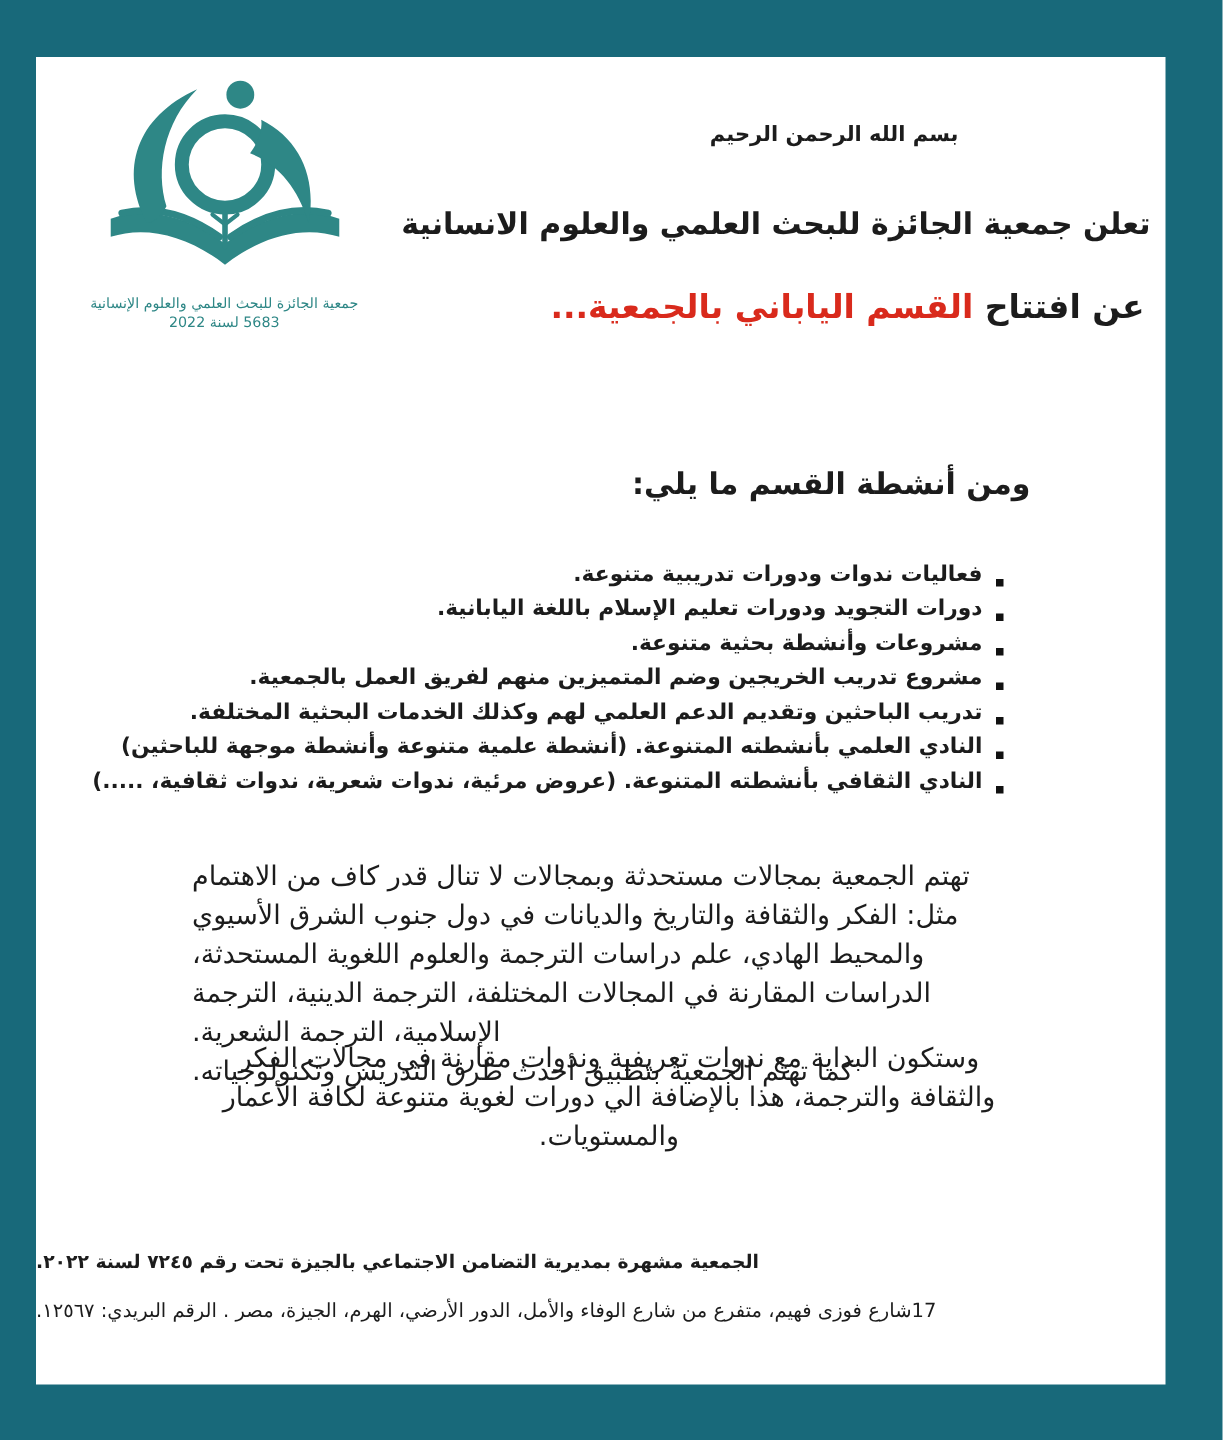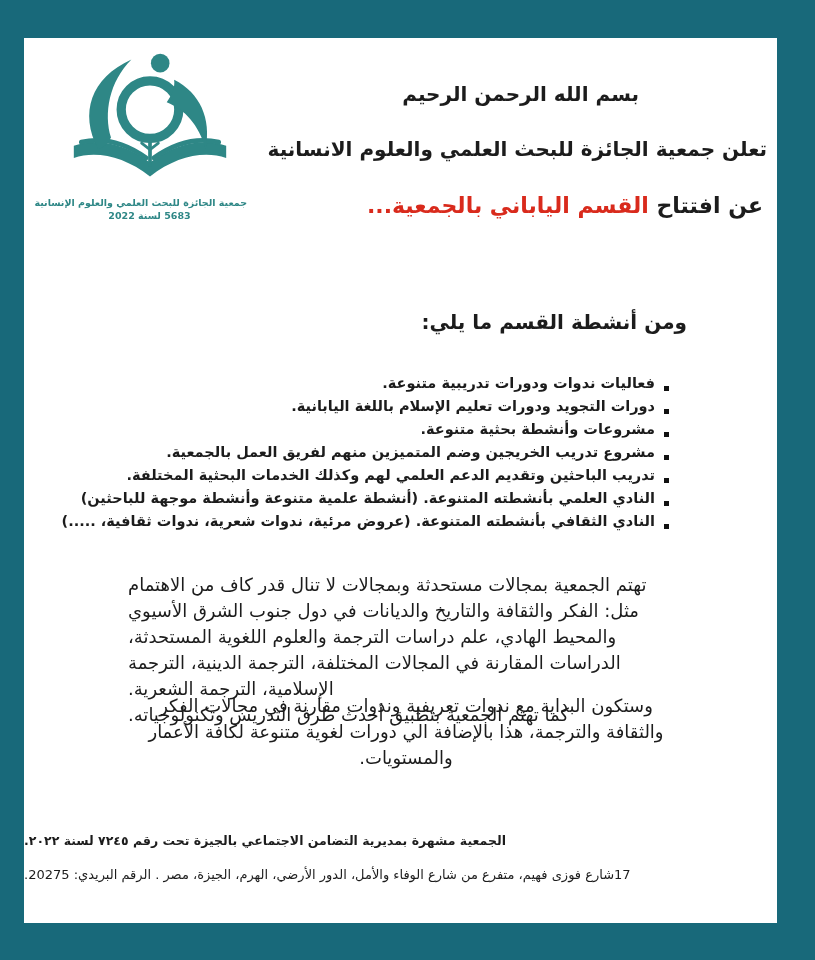--- a/index.html
+++ b/index.html
@@ -21,27 +21,27 @@
     background:#ffffff;
   }
   .abs{position:absolute;}
   .rtl{direction:rtl;}
   .nowrap{white-space:nowrap;}
 
   
   .logo{left:28px;top:14px;width:195px;text-align:center;}
   .logo svg{width:168px;height:144px;display:block;margin:0 auto;}
   .logo-line{
-    color:var(--logo-teal);font-weight:700;font-size:9.5px;line-height:13px;
+    color:var(--logo-teal);font-weight:400;font-size:9.5px;line-height:13px;
     direction:rtl;white-space:nowrap;
   }
 
   
   .callig{font-weight:700;color:var(--text-black);}
-  .bismillah{top:44px;right:138px;font-size:20px;}
+  .bismillah{top:44px;right:138px;font-size:14px;}
   .announcement{top:99px;right:10px;font-size:20px;}
   .opening{top:155px;right:14px;font-size:22px;}
   .opening .hl{color:var(--highlight-red);margin-top:28px;}
   .activities-heading{top:272px;right:90px;font-size:20px;text-align:center;}
 
   
   .activities-list{
     top:330px;right:108px;margin:0;padding:0;list-style:none;direction:rtl;
   }
   .activities-list li{
@@ -133,15 +133,15 @@
   </ul>
 
   <div class="abs body-block para-1 para-left">
     <div>تهتم الجمعية بمجالات مستحدثة وبمجالات لا تنال قدر كاف من الاهتمام مثل: الفكر والثقافة والتاريخ والديانات في دول جنوب الشرق الأسيوي والمحيط الهادي، علم دراسات الترجمة والعلوم اللغوية المستحدثة، الدراسات المقارنة في المجالات المختلفة، الترجمة الدينية، الترجمة الإسلامية، الترجمة الشعرية.</div>
     <div>كما تهتم الجمعية بتطبيق أحدث طرق التدريس وتكنولوجياته.</div>
   </div>
 
   <div class="abs body-block para-3">وستكون البداية مع ندوات تعريفية وندوات مقارنة في مجالات الفكر والثقافة والترجمة، هذا بالإضافة الي دورات لغوية متنوعة لكافة الأعمار والمستويات.</div>
 
   <div class="abs footer-line footer-1">الجمعية مشهرة بمديرية التضامن الاجتماعي بالجيزة تحت رقم ٧٢٤٥ لسنة ٢٠٢٢.</div>
-  <div class="abs footer-line footer-2">17شارع فوزى فهيم، متفرع من شارع الوفاء والأمل، الدور الأرضي، الهرم، الجيزة، مصر . الرقم البريدي: 20275.</div>
+  <div class="abs footer-line footer-2">17شارع فوزى فهيم، متفرع من شارع الوفاء والأمل، الدور الأرضي، الهرم، الجيزة، مصر . الرقم البريدي: ١٢٥٦٧.</div>
 
 </div>
 
 </body></html>

